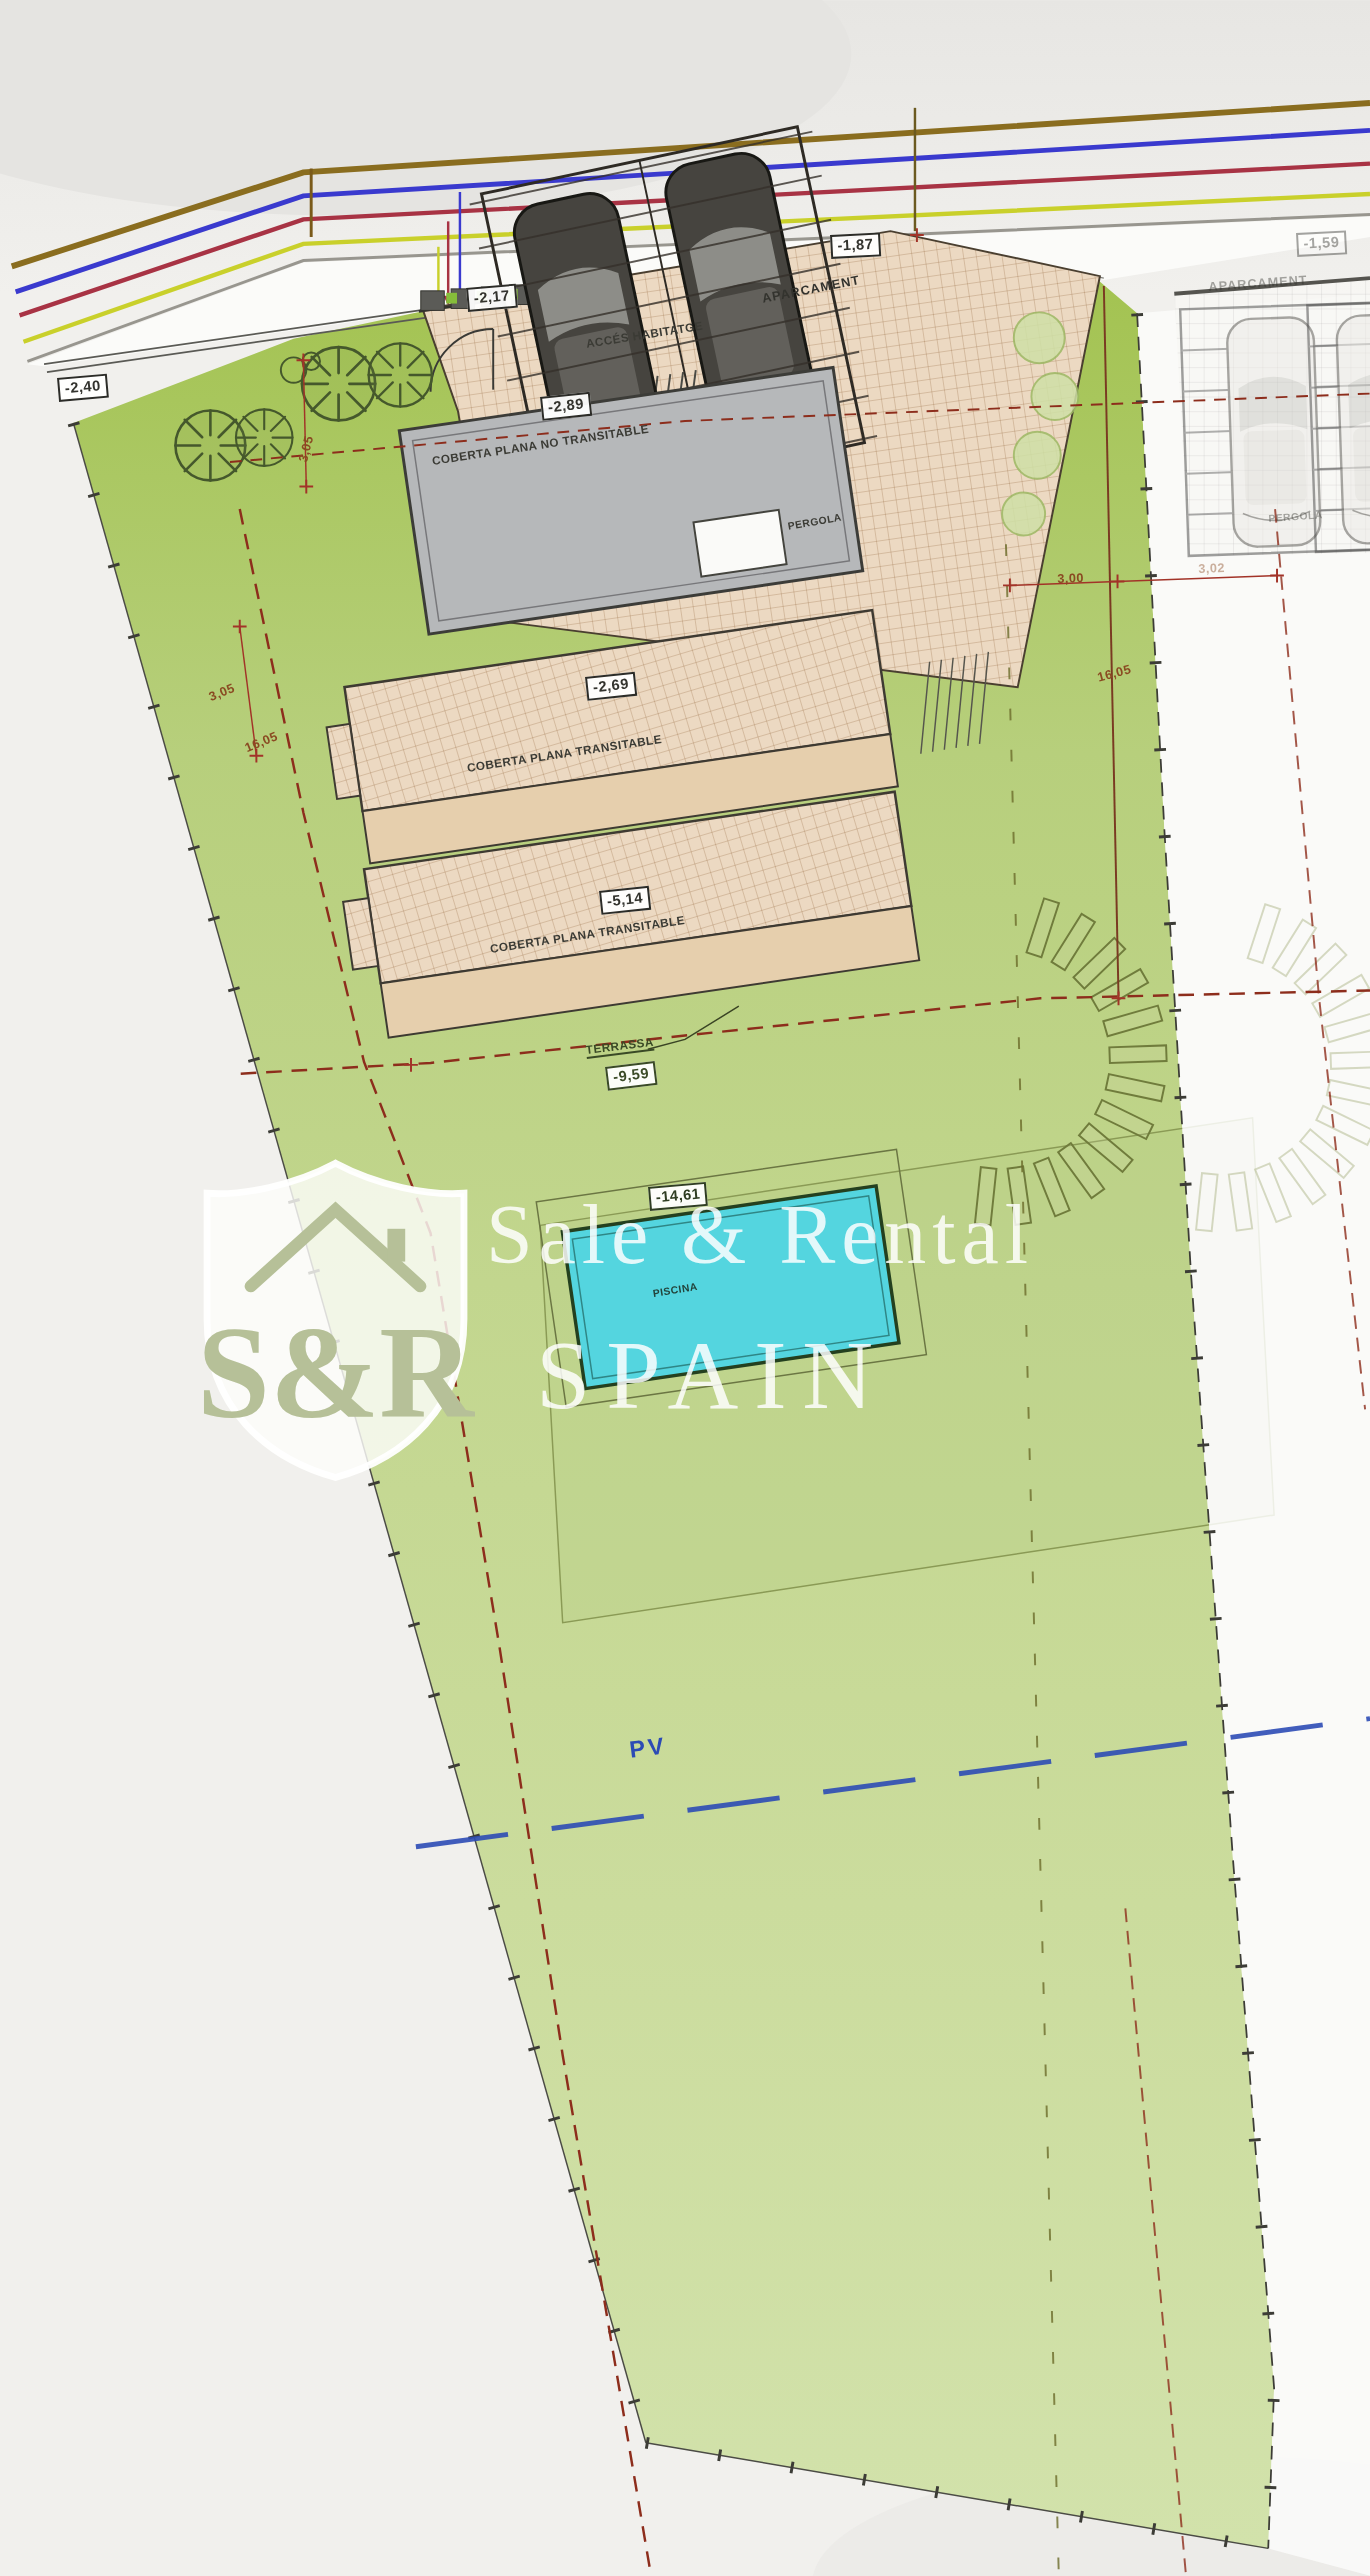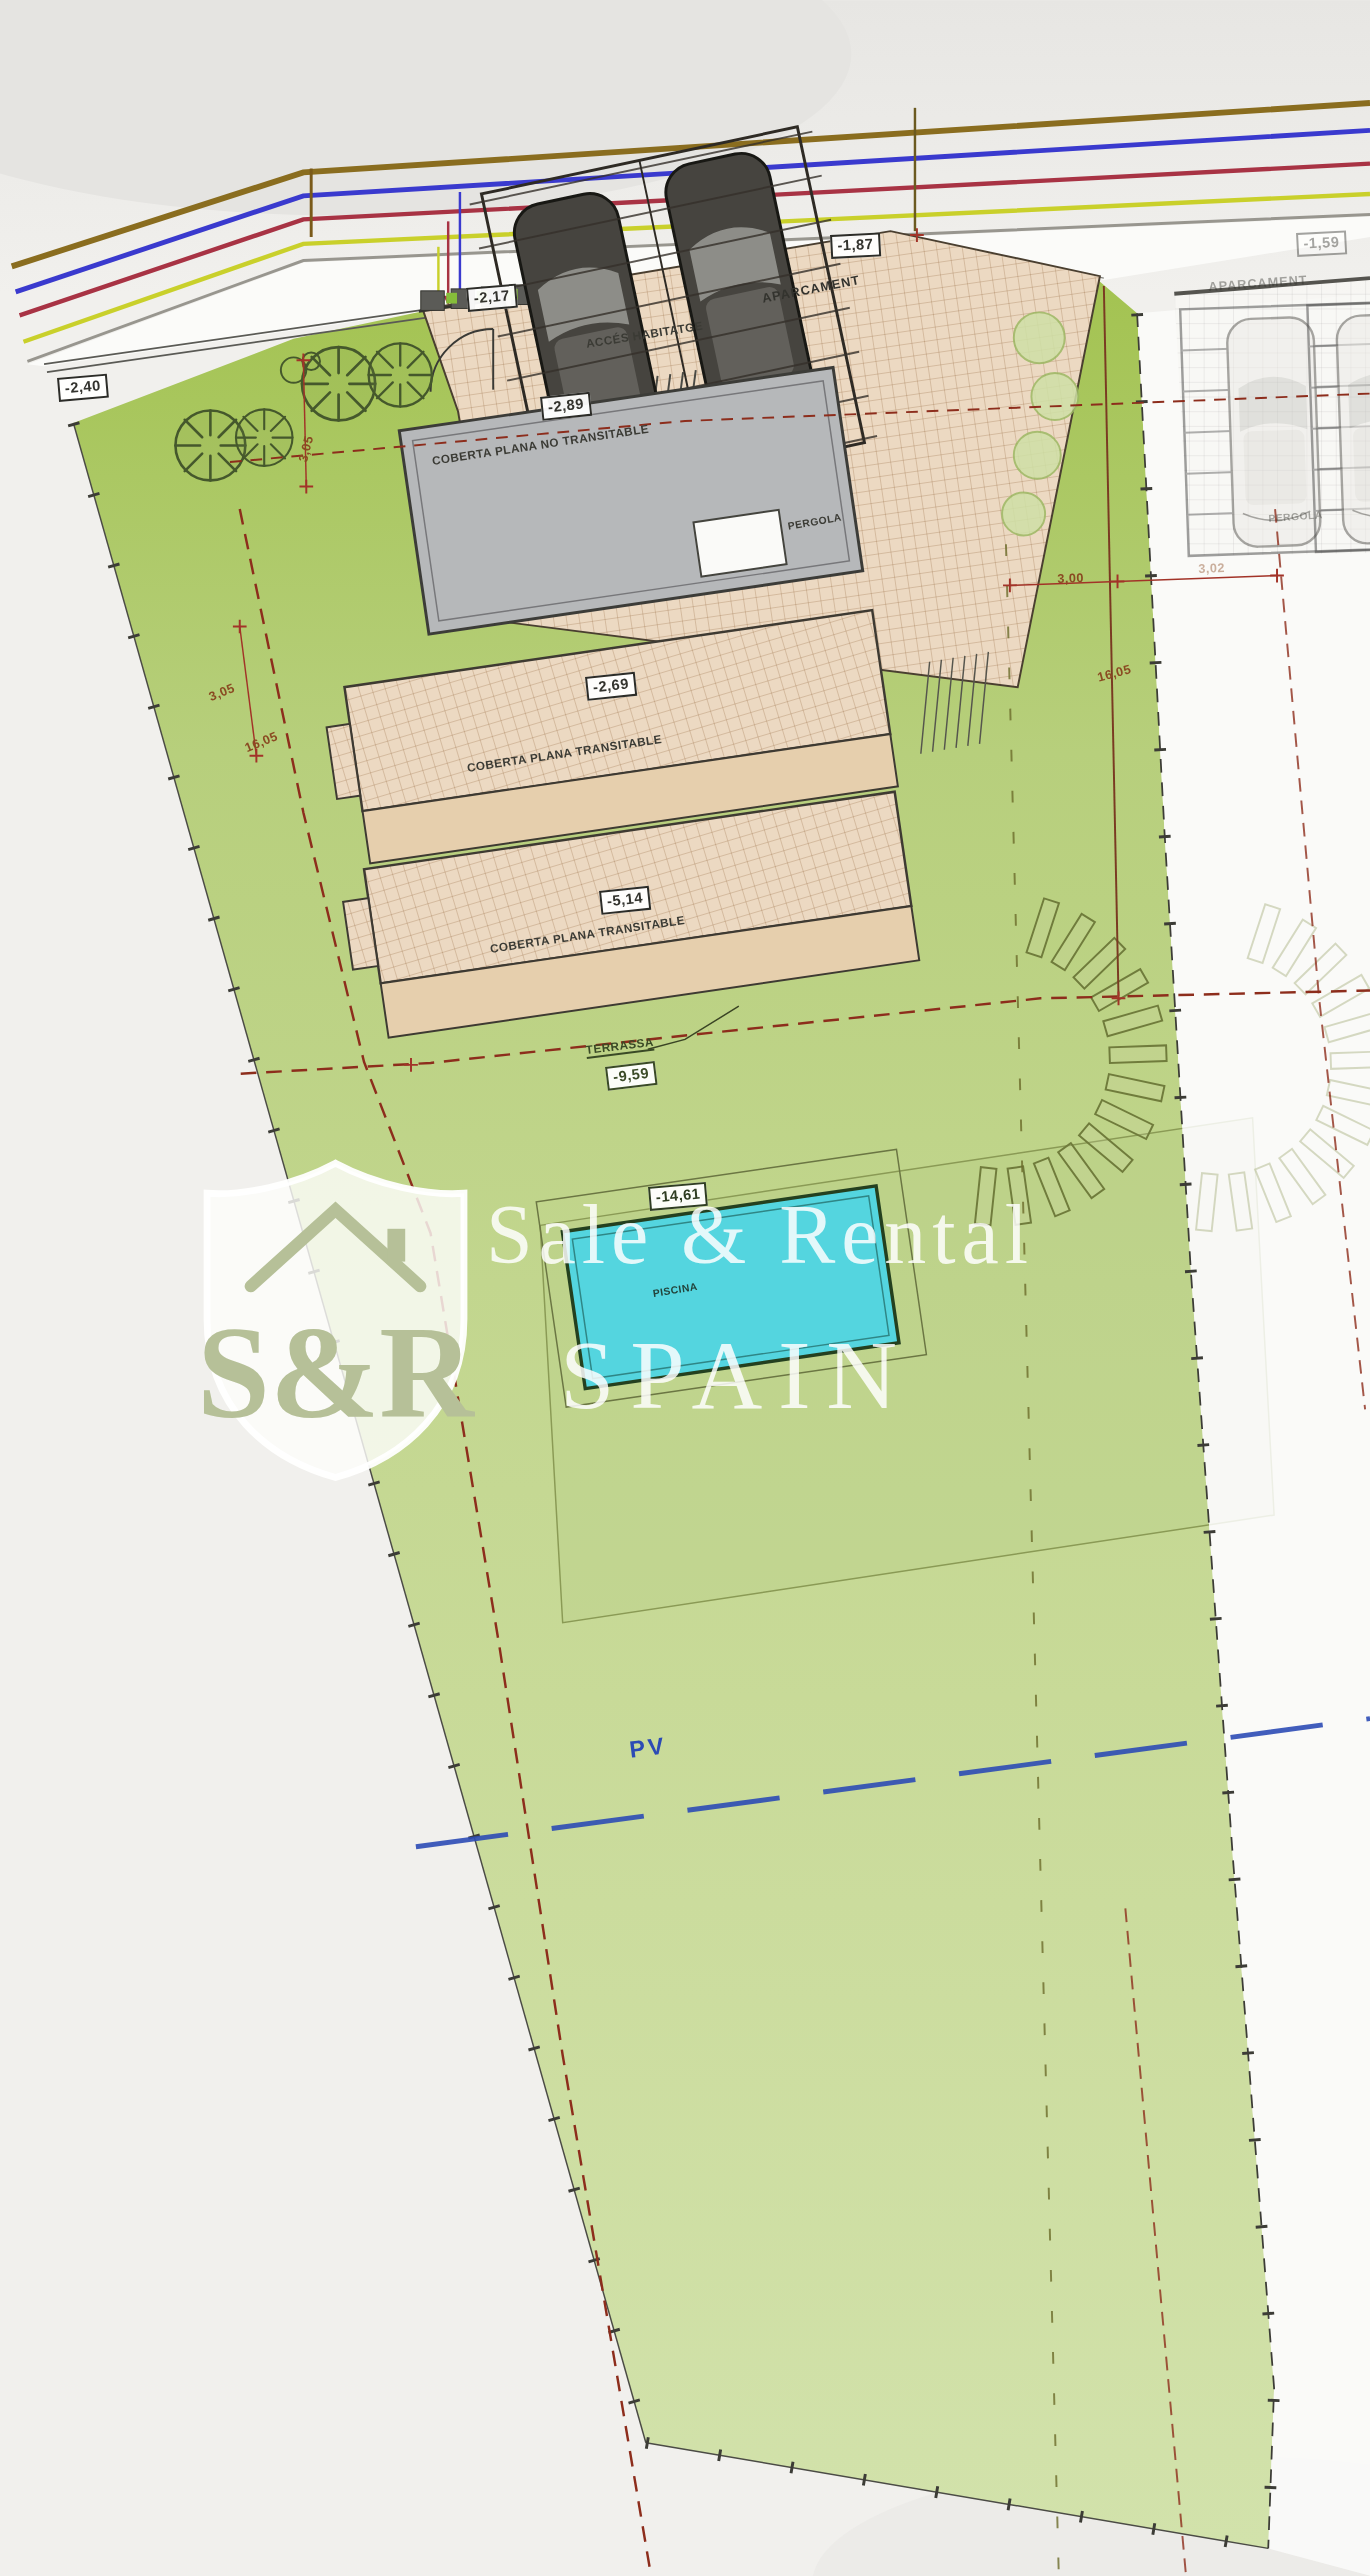--- a/index.html
+++ b/index.html
@@ -18,21 +18,21 @@
   .olive{color:#3a4a26;border-color:#3a4a26;}
   .dkgreen{color:#2f3d22;border-color:#2f3d22;}
   .pv{color:#2c4bb5;font-size:23.5px;letter-spacing:2.9px;}
   .underln{border-bottom:2px solid #3a4a26;padding-bottom:1px;}
   
   .wm{position:absolute;color:rgba(255,255,255,.84);
       font-family:"Liberation Serif",serif;transform-origin:left top;}
   #wm-line1{left:478px;top:1186px;font-size:84px;letter-spacing:5.9px;margin-left:8px;}
   #wm-ghost{left:494px;top:1235px;font-size:88px;letter-spacing:3.9px;
             color:rgba(255,255,255,.30);}
-  #wm-spain{left:560px;top:1319px;font-size:98px;letter-spacing:15.7px;}
+  #wm-spain{left:536px;top:1319px;font-size:98px;letter-spacing:15.7px;}
   #wm-shield{position:absolute;left:196px;top:1155px;}
 </style>
 </head>
 <body>
 
 <div id="stage">
 
 <svg id="base-svg" width="1370" height="2576" viewBox="0 0 1400 2632">
   <defs>
     <linearGradient id="lawnG" x1="0" y1="0" x2="0" y2="1">

